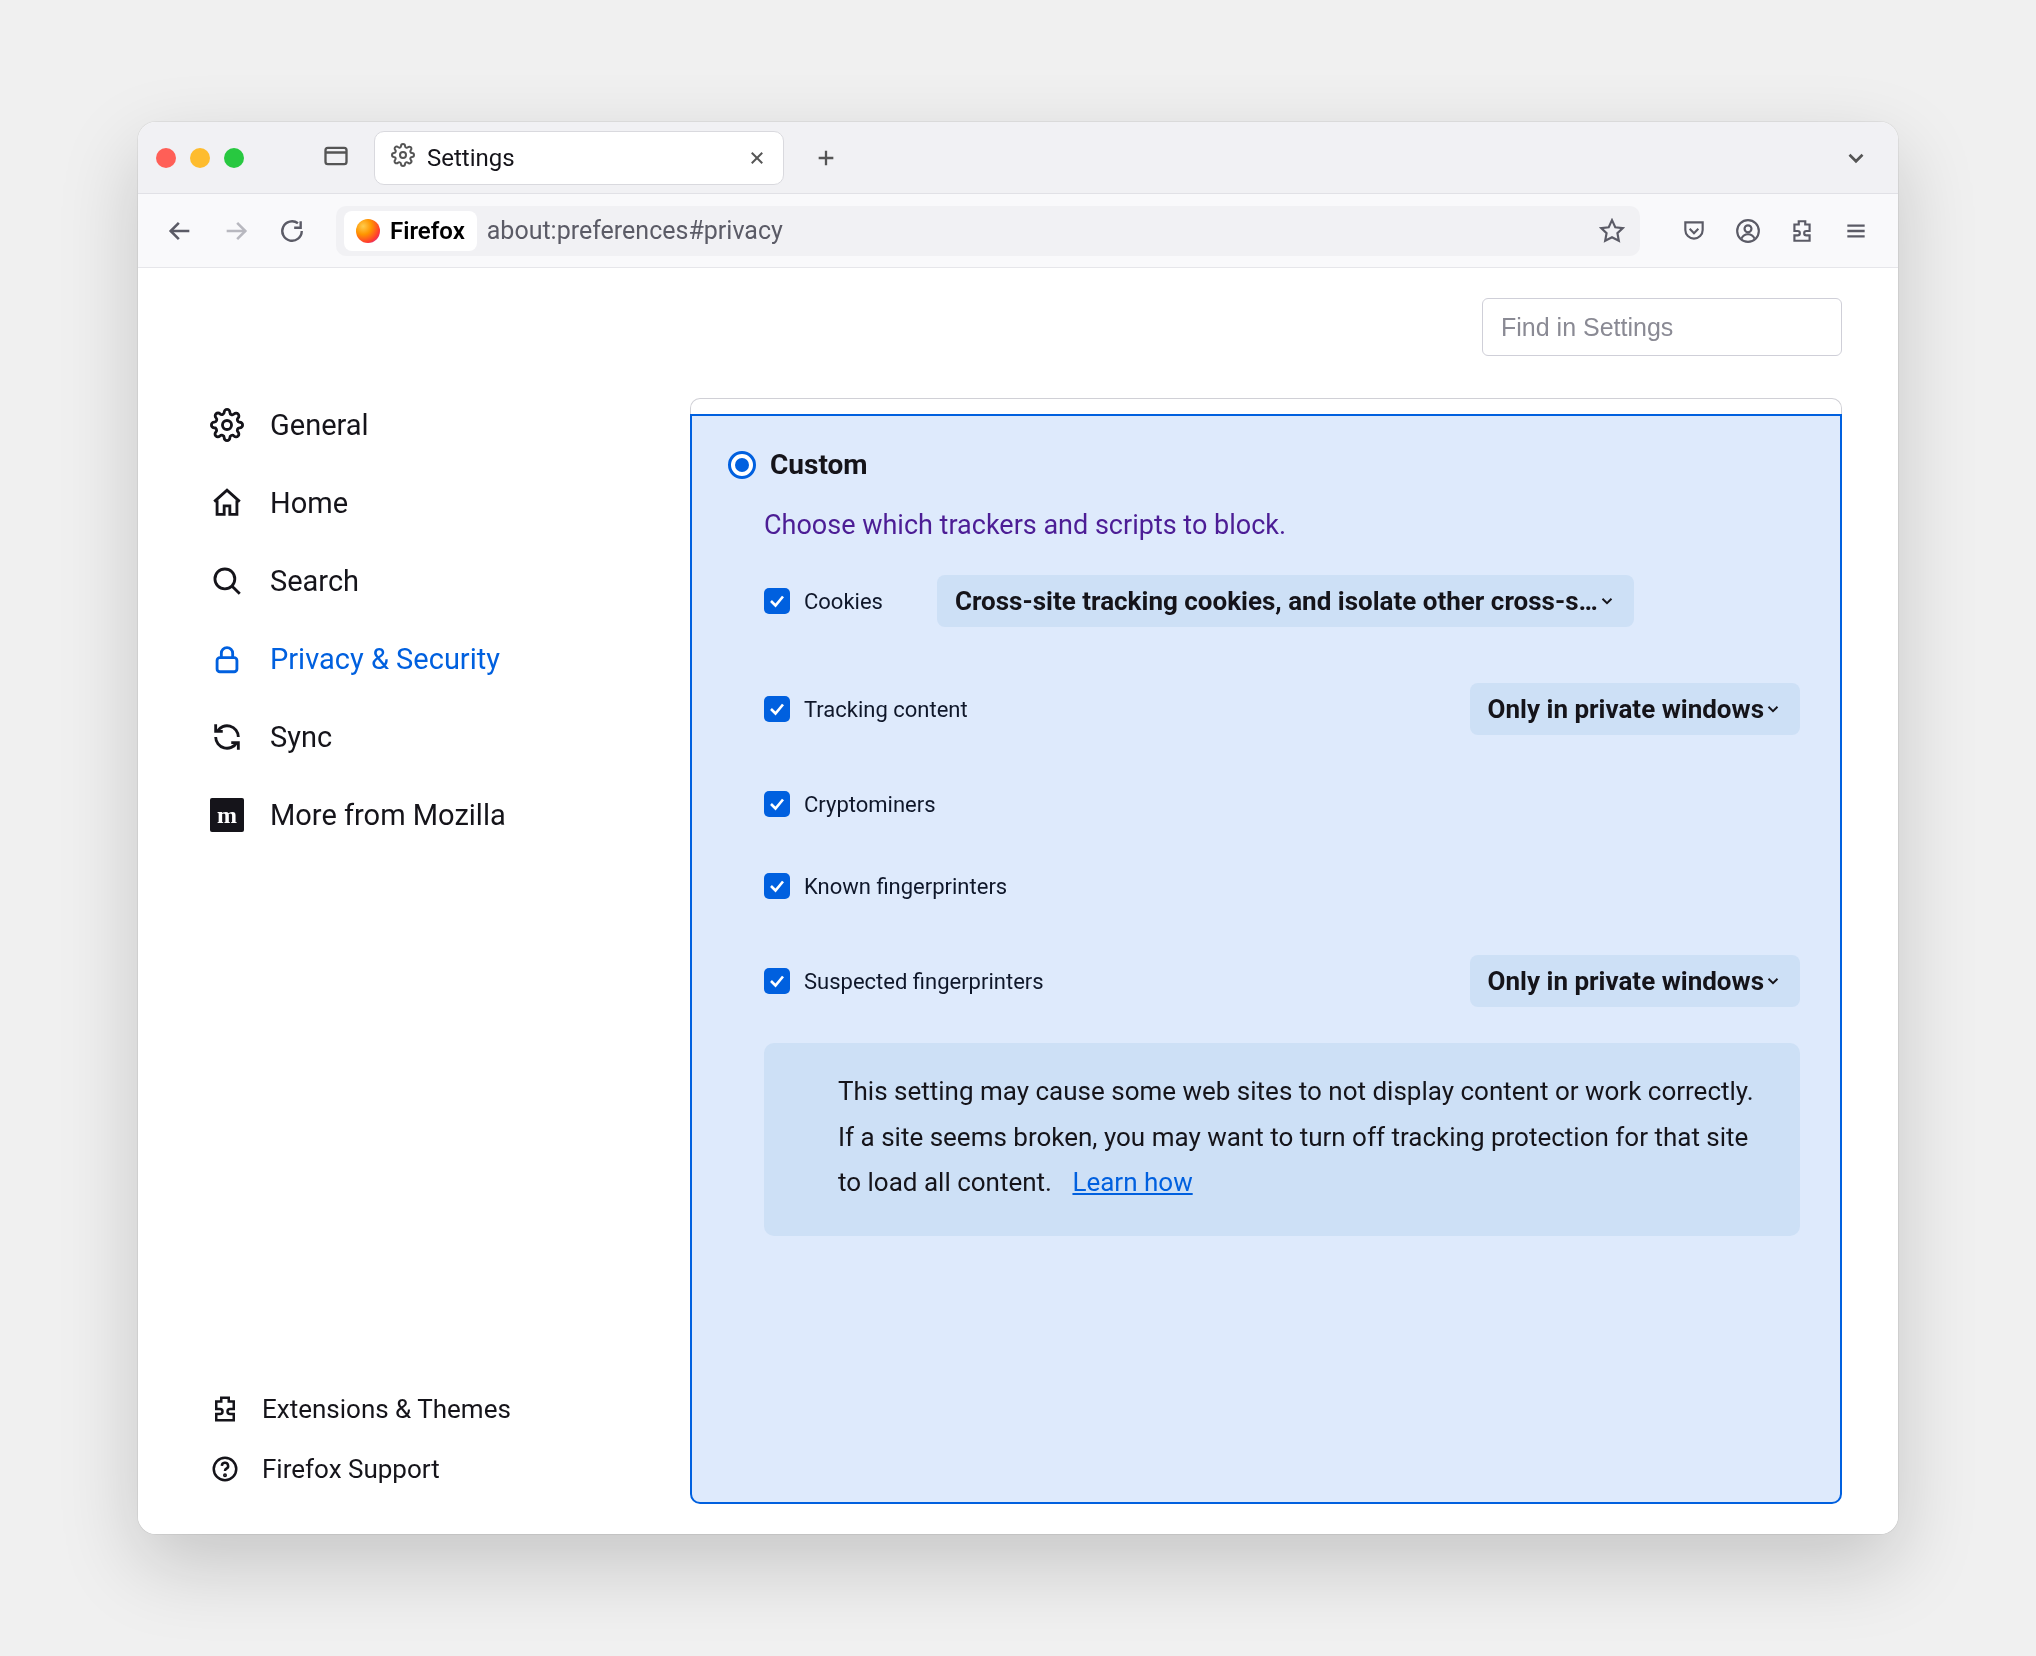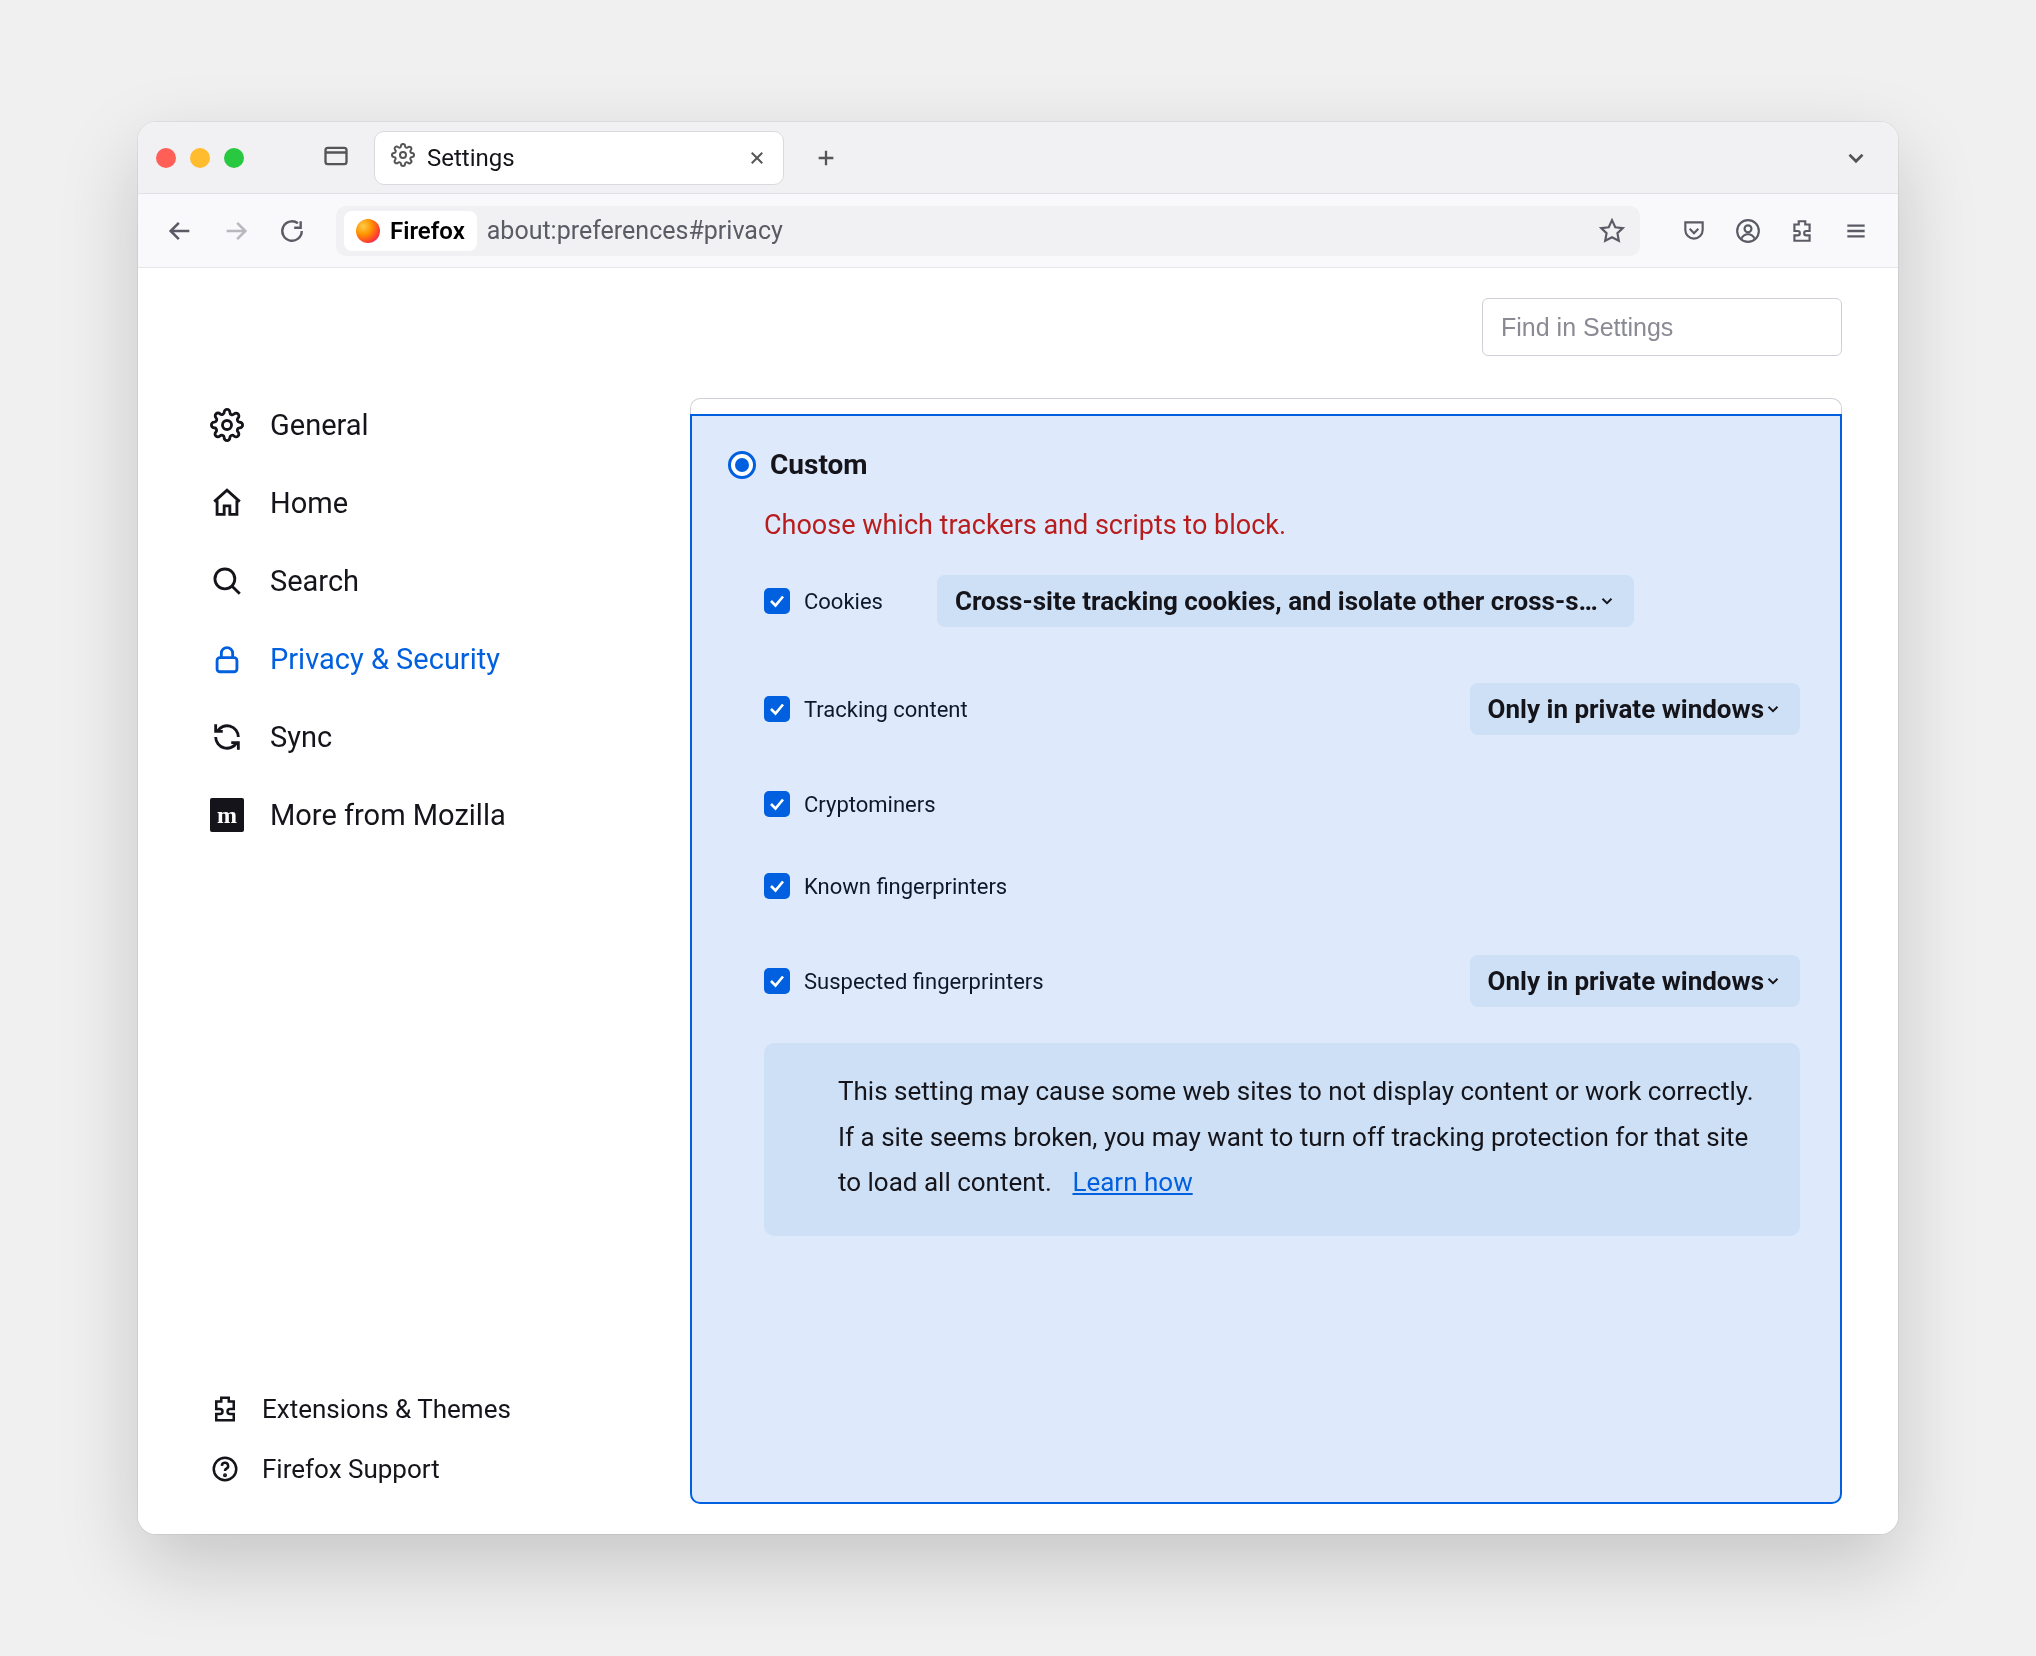--- a/index.html
+++ b/index.html
@@ -88,21 +88,21 @@
     border-left:1px solid #d0d0d6; border-right:1px solid #d0d0d6; border-top:1px solid #d0d0d6;
     border-top-left-radius:10px; border-top-right-radius:10px; background:#fff;
   }
   .radio-row { display:flex; align-items:center; gap:14px; }
   .radio {
     width:28px; height:28px; border-radius:50%; border:3px solid #0060df; background:#fff;
     display:flex; align-items:center; justify-content:center;
   }
   .radio-dot { width:14px; height:14px; border-radius:50%; background:#0060df;}
   .panel h2 { font-size:28px; font-weight:700; color:#15141a;}
-  .panel p.desc { font-size:27px; color:#b91c1c; margin: 28px 0 34px 36px;}
+  .panel p.desc { font-size:27px; color:#4c1d95; margin: 28px 0 34px 36px;}
   .opt-row { display:flex; align-items:center; margin-left:36px; margin-bottom:56px; gap:14px;}
   .checkbox { width:26px; height:26px; border-radius:5px; background:#0060df; display:flex; align-items:center; justify-content:center;}
   .checkbox svg { width:18px; height:18px; stroke:#fff; stroke-width:3.5; fill:none;}
   .opt-label { font-size:22px; color:#0f172a;}
   .select {
     margin-left:auto; background:#cde0f6; border-radius:8px; height:52px;
     display:flex; align-items:center; padding:8px 18px; 
     font-size:26px; font-weight:700; color:#15141a; max-width:640px;
   }
   .select.wide { max-width:840px; margin-left:40px;}

